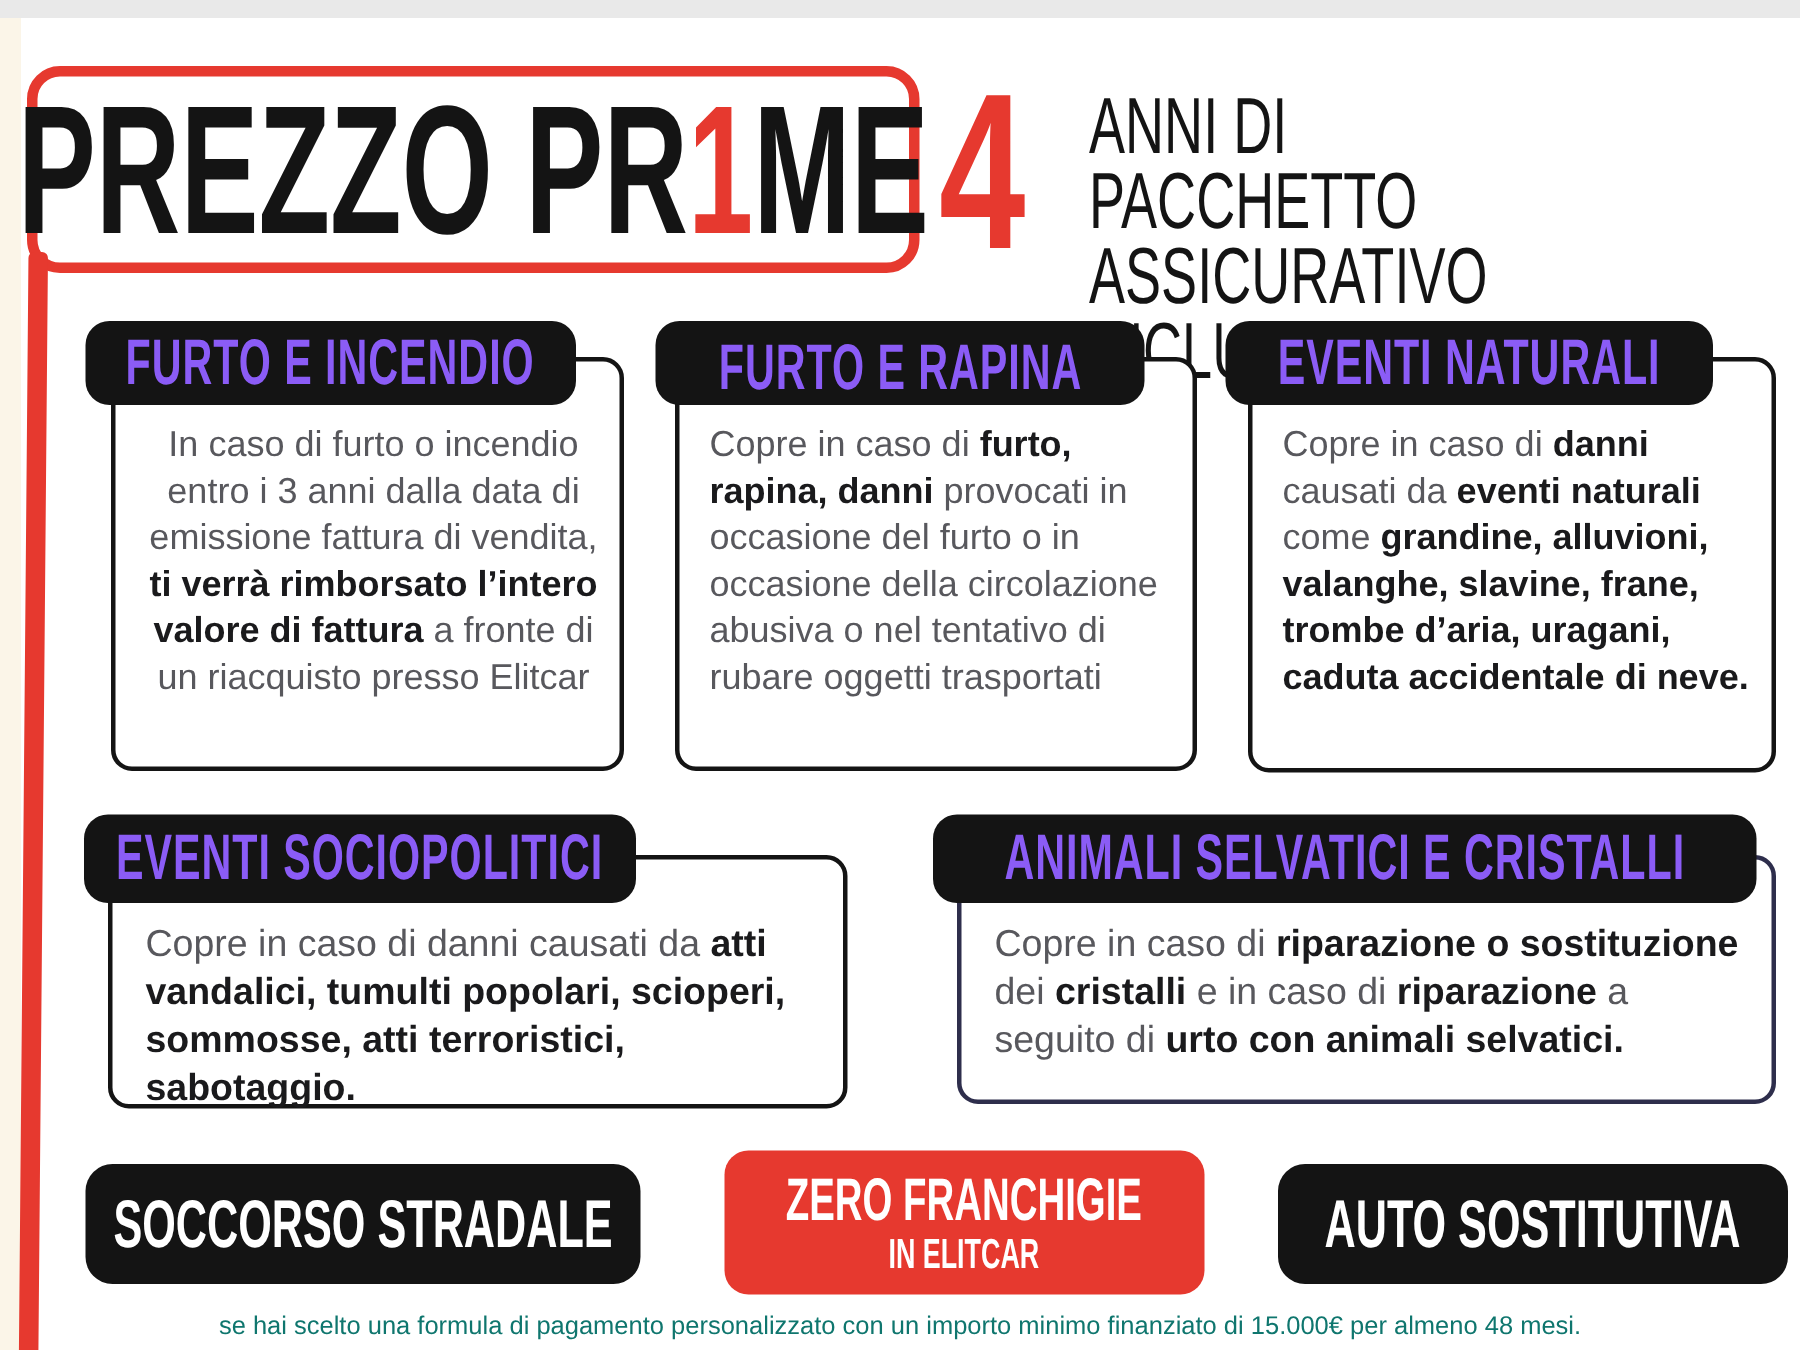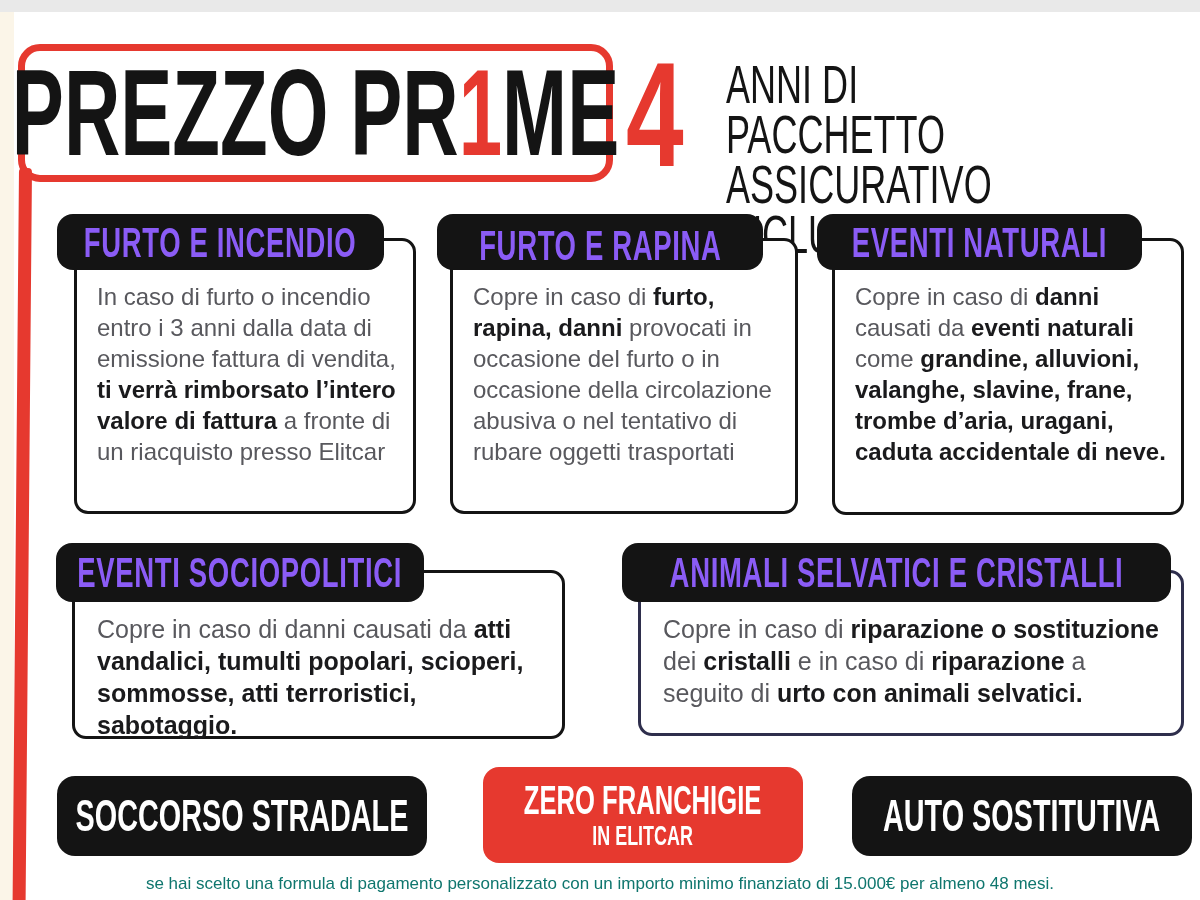--- a/index.html
+++ b/index.html
@@ -42,21 +42,21 @@
   .card-body{
     position:absolute;background:#fff;border:3px solid var(--ink);border-radius:14px;z-index:1;
     box-sizing:border-box;color:var(--gray);
   }
   .card-body p{margin:0;}
   .row1 .card-body{font-size:24px;line-height:31px;padding:40px 12px 8px 20px;}
   .row2 .card-body{font-size:25px;line-height:32px;padding:40px 14px 8px 22px;}
   .card-body span.bold{font-weight:bold;color:#1a1a1c;}
 
   #c1-pill{left:57px;top:202px;width:327px;}
-  #c1-body{left:74px;top:226px;width:342px;height:276px;}
+  #c1-body{left:74px;top:226px;width:342px;height:276px;text-align:center;}
   #c2-pill{left:437px;top:202px;width:326px;align-items:flex-end;}
   #c2-body{left:450px;top:226px;width:348px;height:276px;}
   #c3-pill{left:817px;top:202px;width:325px;}
   #c3-body{left:832px;top:226px;width:352px;height:277px;}
 
   #c4-pill{left:56px;top:531px;width:368px;height:59px;}
   #c4-body{left:72px;top:558px;width:493px;height:169px;}
   #c5-pill{left:622px;top:531px;width:549px;height:59px;}
   #c5-body{left:638px;top:558px;width:546px;height:166px;border-color:var(--navy);}
 

